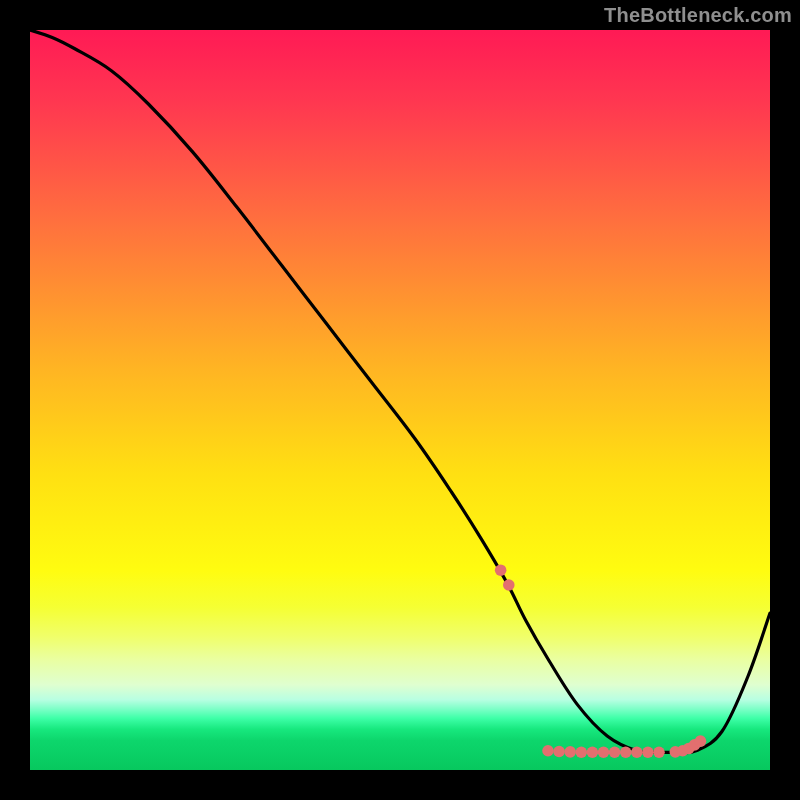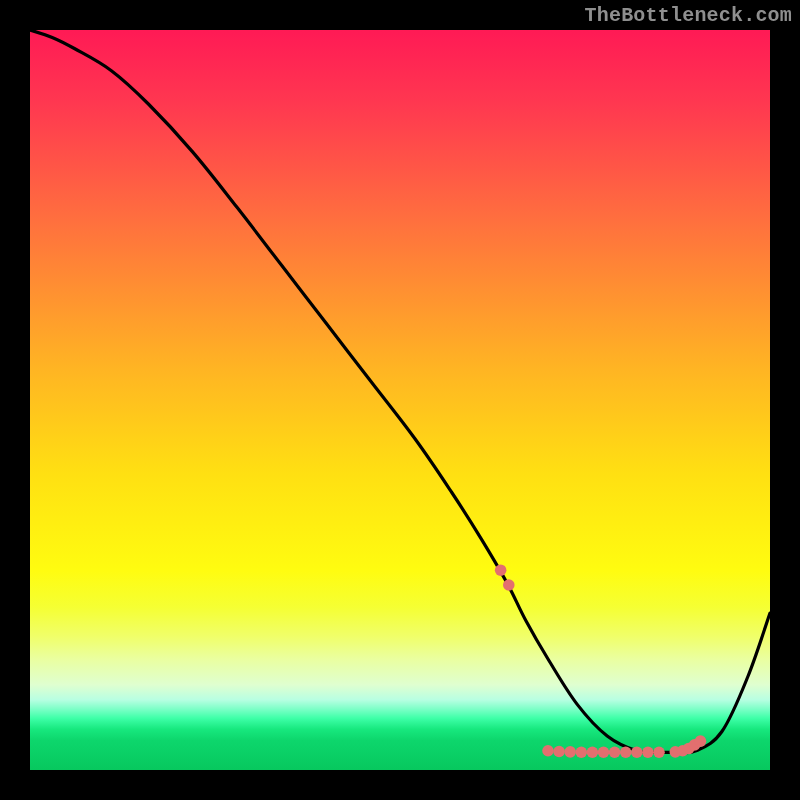--- a/index.html
+++ b/index.html
@@ -23,21 +23,21 @@
     left: 30px;
     top: 30px;
     width: 740px;
     height: 740px;
     overflow: hidden;
   }
   .watermark {
     position: absolute;
     top: 4px;
     right: 8px;
-    font-family: Liberation Mono, monospace;
+    font-family: Liberation Sans, sans-serif;
     font-size: 20px;
     font-weight: 600;
     color: #8f8f8f;
     letter-spacing: 0.2px;
   }
   svg {
     display: block;
   }
 </style>
 </head>

